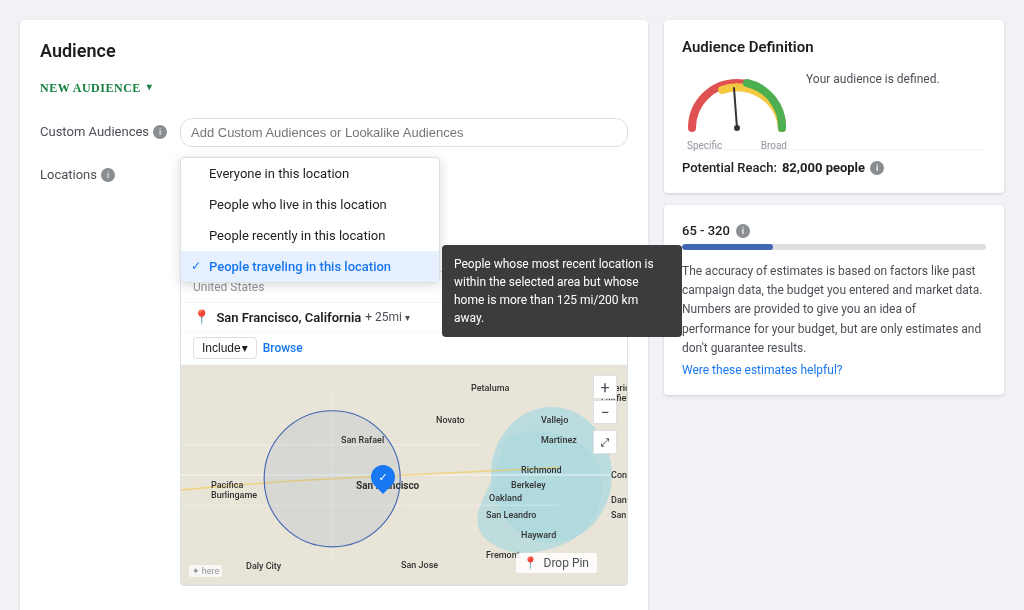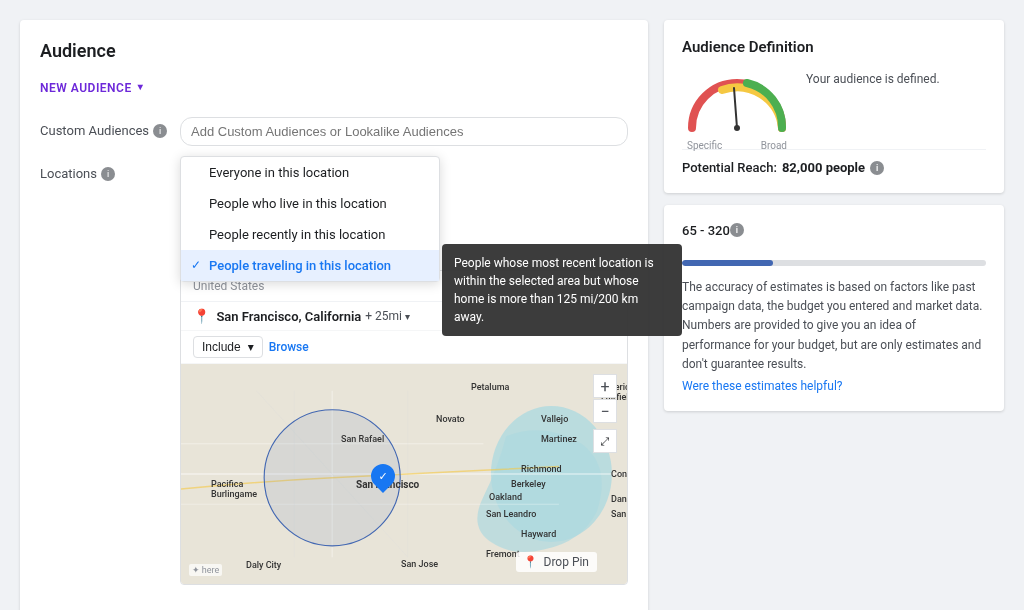--- a/index.html
+++ b/index.html
@@ -36,26 +36,27 @@
       font-weight: 600;
       color: #1c1e21;
       margin-bottom: 16px;
     }
     .new-audience-btn {
       display: inline-flex;
       align-items: flex-start;
       gap: 6px;
       font-size: 12px;
       font-weight: 600;
-      color: #6d28d9;
+      color: #15803d;
       text-transform: uppercase;
       letter-spacing: 0.5px;
       cursor: pointer;
       margin-bottom: 18px;
       padding: 4px 0;
+      font-family: Liberation Serif, serif;
     }
     .new-audience-btn .arrow {
       font-size: 10px;
     }
     .form-row {
       display: flex;
       align-items: flex-start;
       margin-bottom: 14px;
       position: relative;
     }
@@ -194,21 +195,21 @@
     .include-btn {
       background: #fff;
       border: 1px solid #dddfe2;
       border-radius: 4px;
       padding: 3px 8px;
       font-size: 12px;
       color: #1c1e21;
       cursor: pointer;
       display: flex;
       align-items: center;
-      gap: 7px;
+      gap: 1px;
     }
     .search-locations-input {
       flex: 1;
       border: none;
       outline: none;
       font-size: 12px;
       color: #90949c;
       padding: 2px 4px;
     }
     .browse-btn {
@@ -346,23 +347,24 @@
     .estimates-card {
       background: #fff;
       border-radius: 4px;
       box-shadow: 0 1px 3px rgba(0,0,0,0.15);
       padding: 18px;
     }
     .estimates-range {
       font-size: 13px;
       font-weight: 500;
       color: #1c1e21;
-      margin-bottom: 22px;
-      display: flex;
-      align-items: flex-start;
+      margin-bottom: 6px;
+      display: flex;
+      align-items: flex-end;
+      gap: 6px;
     }
     .range-bar {
       width: 100%;
       height: 6px;
       background: #dddfe2;
       border-radius: 3px;
       margin-bottom: 12px;
       overflow: hidden;
     }
     .range-fill {

